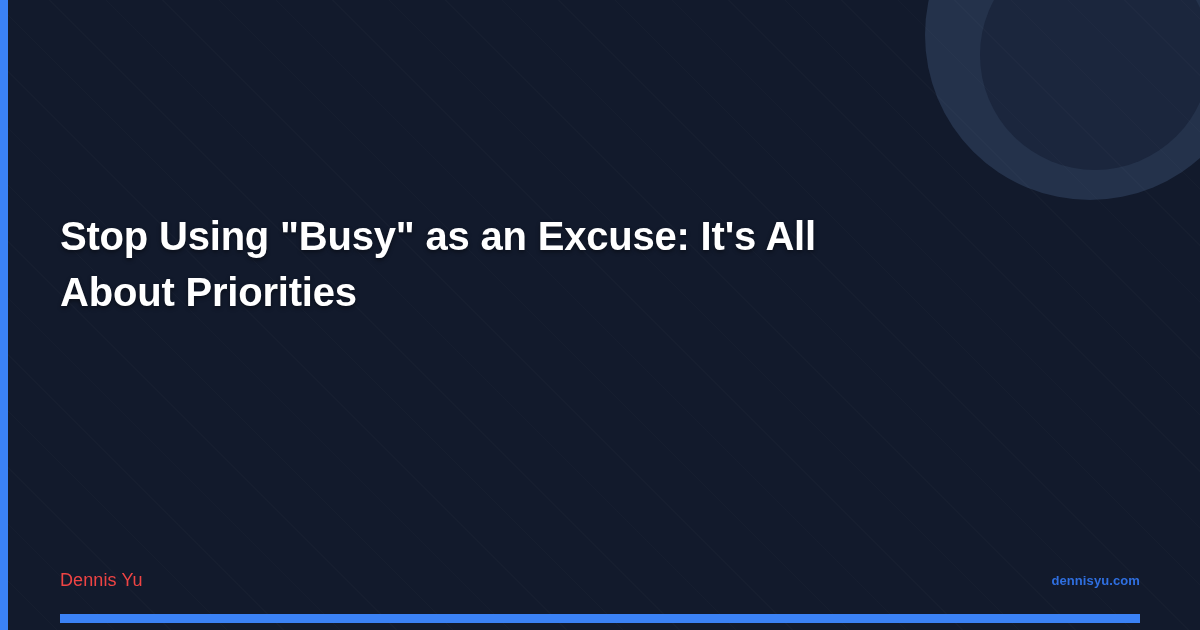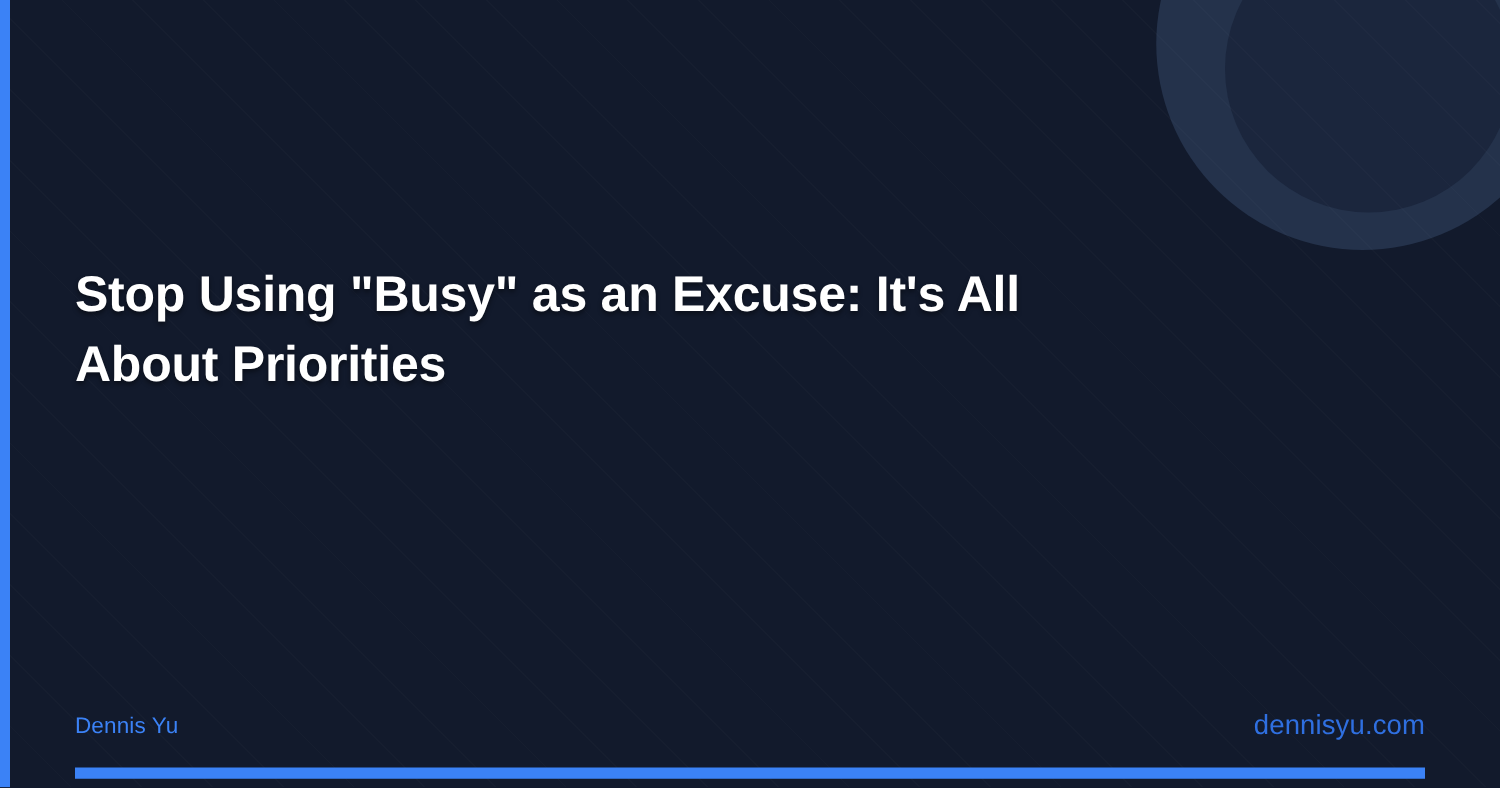--- a/index.html
+++ b/index.html
@@ -111,27 +111,27 @@
     top:566px;
     height:28px;
     display:flex;
     align-items:center;
     justify-content:space-between;
   }
 
   .author {
     font-size:18px;
     font-weight:400;
-    color:#3b82f6;
+    color:#ef4444;
     letter-spacing:0.1px;
   }
 
   .site {
-    font-size:22px;
-    font-weight:normal;
+    font-size:13px;
+    font-weight:bold;
     color:#2f6fe0;
     letter-spacing:0.1px;
     text-decoration:none;
     text-align:center;
   }
 </style>
 </head>
 <body>
 
 <div class="card">

